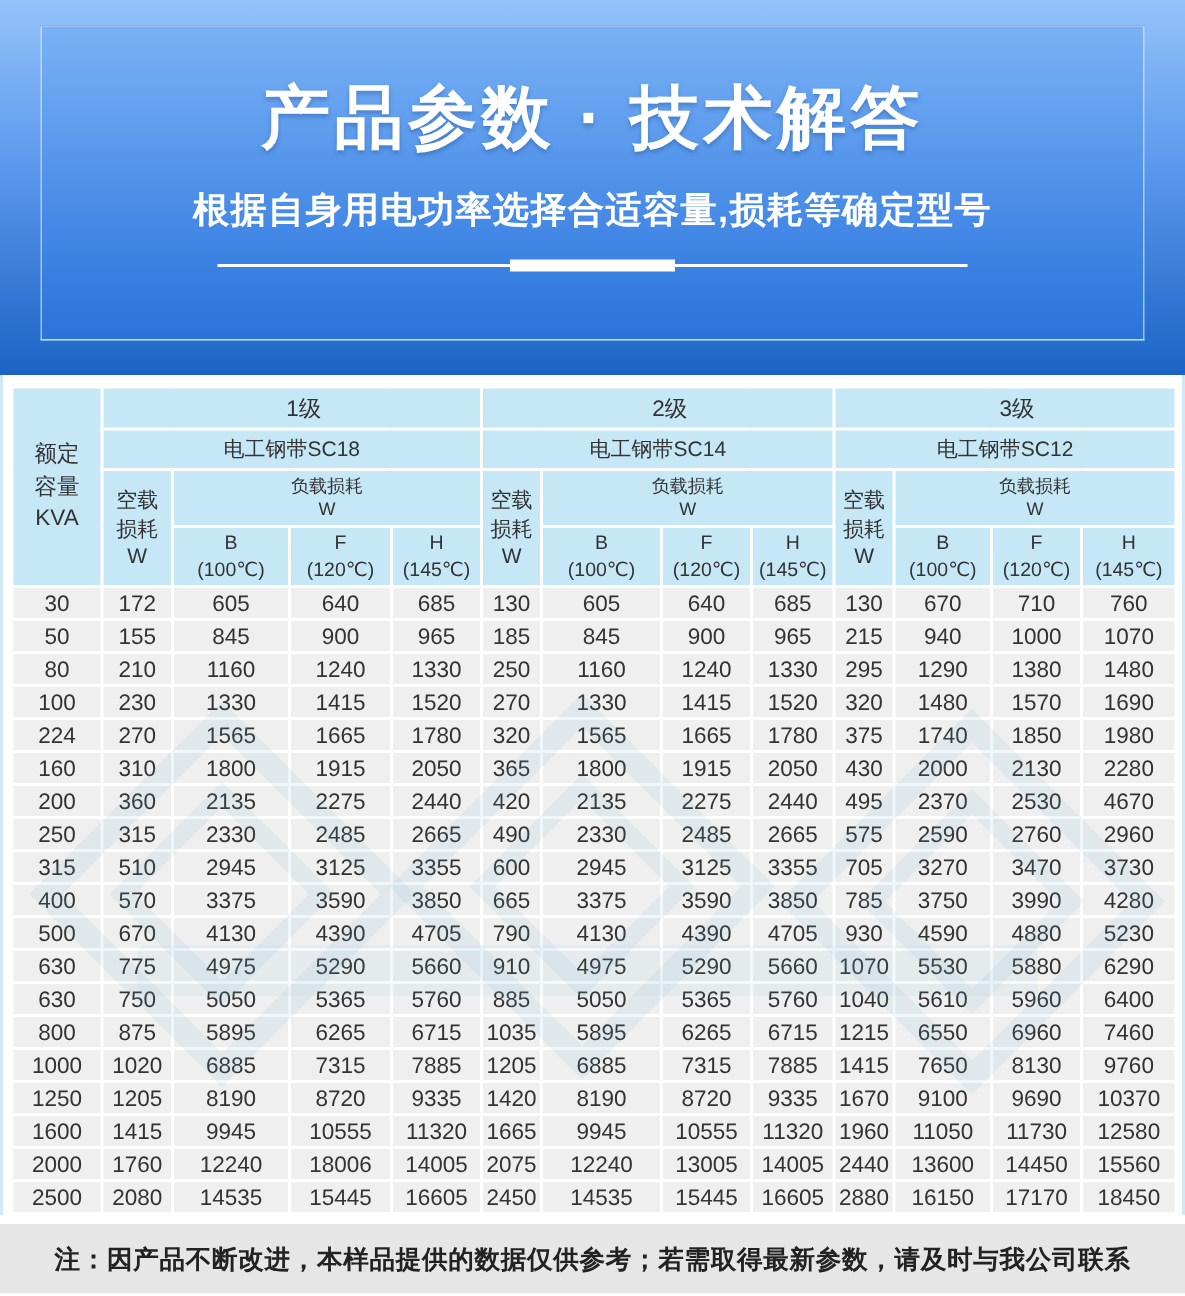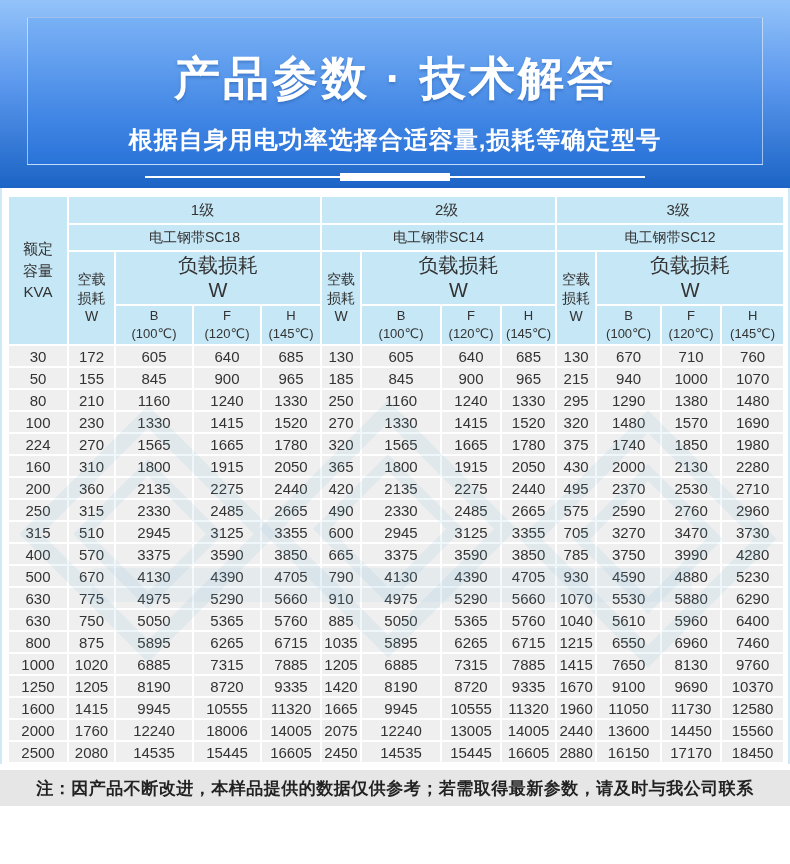--- a/index.html
+++ b/index.html
@@ -5,21 +5,21 @@
   html,body{margin:0;padding:0;}
   body{
     width:790px;
     background:#ffffff;
     font-family:"Liberation Sans","DejaVu Sans",sans-serif;
     color:#333;
   }
   
   .hero{
     position:relative;
-    height:188px;
+    height:250px;
     background:linear-gradient(180deg,#93c3f9 0%,#5b97ed 45%,#1b64c5 100%);
   }
   .hero-inner{
     position:absolute;
     left:27px;right:27px;top:17px;bottom:23px;
     border:1px solid rgba(255,255,255,0.55);
     background:linear-gradient(180deg,#7ab1f5 0%,#3f85e4 70%,#2a73d8 100%);
     display:flex;flex-direction:column;align-items:center;
   }
   .hero-title{
@@ -77,21 +77,21 @@
     text-align:center;
     font-size:15px;
     color:#333;
     height:20px;
     padding:0;
   }
   .th-level{font-size:15px;height:24px;padding-left:16px;}
   .th-mat{font-size:14px;height:23px;}
   .th-cap{font-size:15px;line-height:1.45;}
   .th-noload{font-size:14px;line-height:1.35;}
-  .th-load{font-size:20px;line-height:1.25;height:34px;}
+  .th-load{font-size:12px;line-height:1.25;height:34px;}
   .th-sub{font-size:13px;line-height:1.35;height:36px;}
   .hline{display:block;}
   
   .watermark{
     position:absolute;inset:0;overflow:hidden;pointer-events:none;z-index:2;
   }
   .wm-d{
     position:absolute;
     width:150px;height:150px;
     border:16px solid rgba(110,175,220,0.10);
@@ -102,21 +102,21 @@
     border:12px solid rgba(110,175,220,0.10);
   }
   .wm-b{
     position:absolute;
     height:34px;border-radius:4px;
     background:rgba(110,175,220,0.08);
   }
   
   .note{
     margin-top:6px;
-    height:36px;
+    height:46px;
     background:#e6e6e6;
     display:flex;align-items:center;justify-content:center;
     font-size:17px;font-weight:bold;color:#222;
     letter-spacing:0.5px;
   }
 </style>
 </head>
 <body>
 
 <div>
@@ -343,21 +343,21 @@
             <td>2135</td>
             <td>2275</td>
             <td>2440</td>
             <td>420</td>
             <td>2135</td>
             <td>2275</td>
             <td>2440</td>
             <td>495</td>
             <td>2370</td>
             <td>2530</td>
-            <td>2710</td>
+            <td>4670</td>
           </tr>
           <tr>
             <td>250</td>
             <td>315</td>
             <td>2330</td>
             <td>2485</td>
             <td>2665</td>
             <td>490</td>
             <td>2330</td>
             <td>2485</td>

